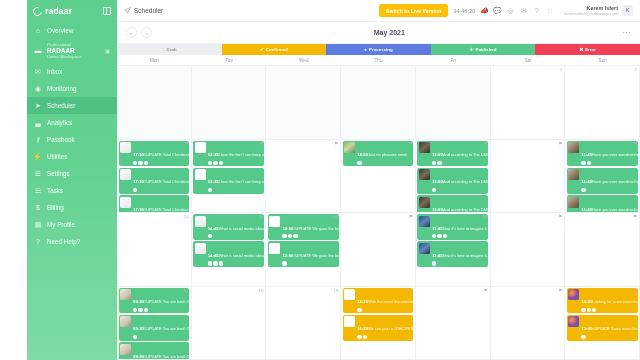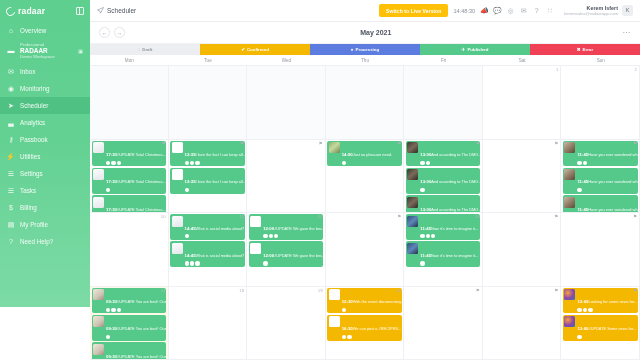--- a/index.html
+++ b/index.html
@@ -6,24 +6,25 @@
   html, body {
     width: 640px; height: 360px;
     font-family: "Liberation Sans", sans-serif;
     background: #ffffff;
     overflow: hidden;
   }
   .app { display: flex; width: 640px; height: 360px; }
 
   
   .sidebar {
-    width: 90px; height: 307px;
+    width: 90px; height: 360px;
     background: linear-gradient(180deg,#5ecf8f 0%,#63d192 45%,#7ddba6 100%);
     color: #fff; flex: 0 0 90px;
     position: relative;
+    margin-left: 27px;
   }
   .logo-row {
     height: 22px; display: flex; align-items: center;
     padding: 0 6px; gap: 3px;
   }
   .logo-mark {
     width: 9px; height: 9px; border: 1.6px solid #fff; border-radius: 50%;
     border-right-color: transparent; transform: rotate(-35deg);
     flex: 0 0 9px;
   }

